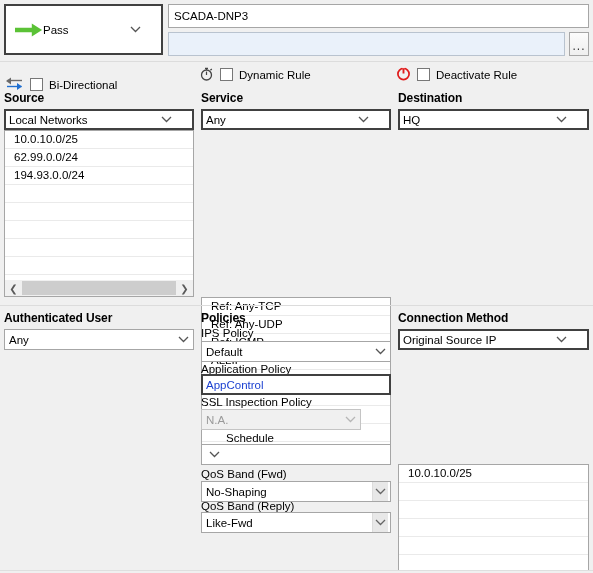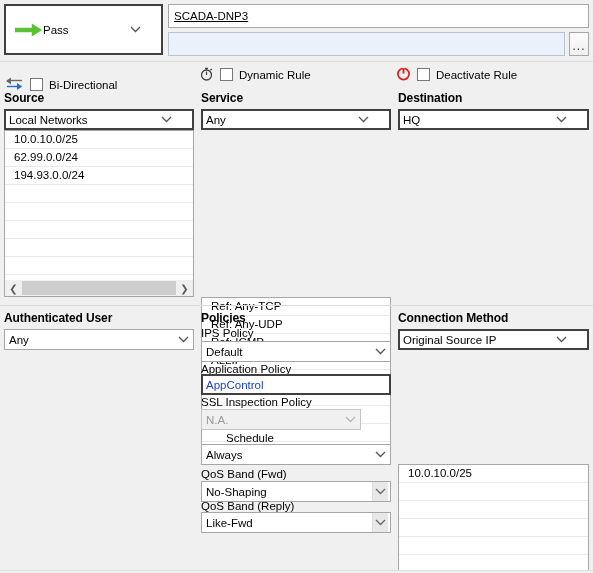--- a/index.html
+++ b/index.html
@@ -107,21 +107,20 @@
   .optrow { display:flex; align-items:center; gap:6px; }
 
   
   .tinput {
     background:#ffffff;
     border:1px solid #a6a6a6;
     height: 24px;
     display:flex; align-items:center;
     padding: 0 5px;
     font-size: 11.5px;
-    text-decoration: underline;
   }
   .tinput.comment { background:#eaf1fa; border:1px solid #b9c3cf; }
   .dots-btn {
     background: linear-gradient(#fcfcfc,#efefef);
     border: 1px solid #a6a6a6;
     height: 24px;
     display:flex; align-items:flex-end; justify-content:center;
     font-size: 12px;
     color:#333;
     padding-bottom:2px;
@@ -326,21 +325,20 @@
     <span class="cv">N.A.</span>
     <span class="chev">
       <svg width="11" height="7" viewBox="0 0 11 7">
           <polyline points="1,1 5.5,5.5 10,1" fill="none" stroke="#b6b6b6" stroke-width="1.3"></polyline>
         </svg>
     </span>
   </div>
 
   <div class="abs sub-label" style="left:201px; top:432px;margin-left:25px;">Schedule</div>
   <div class="abs combo" style="left:201px; top:444px; width:190px;">
-    <span class="cv">Always</span>
     <span class="chev">
       <svg width="11" height="7" viewBox="0 0 11 7">
           <polyline points="1,1 5.5,5.5 10,1" fill="none" stroke="#555" stroke-width="1.3"></polyline>
         </svg>
     </span>
   </div>
 
   <div class="abs sub-label" style="left:201px; top:468px;">QoS Band (Fwd)</div>
   <div class="abs combo" style="left:201px; top:481px; width:190px;">
     <span class="cv">No-Shaping</span>

